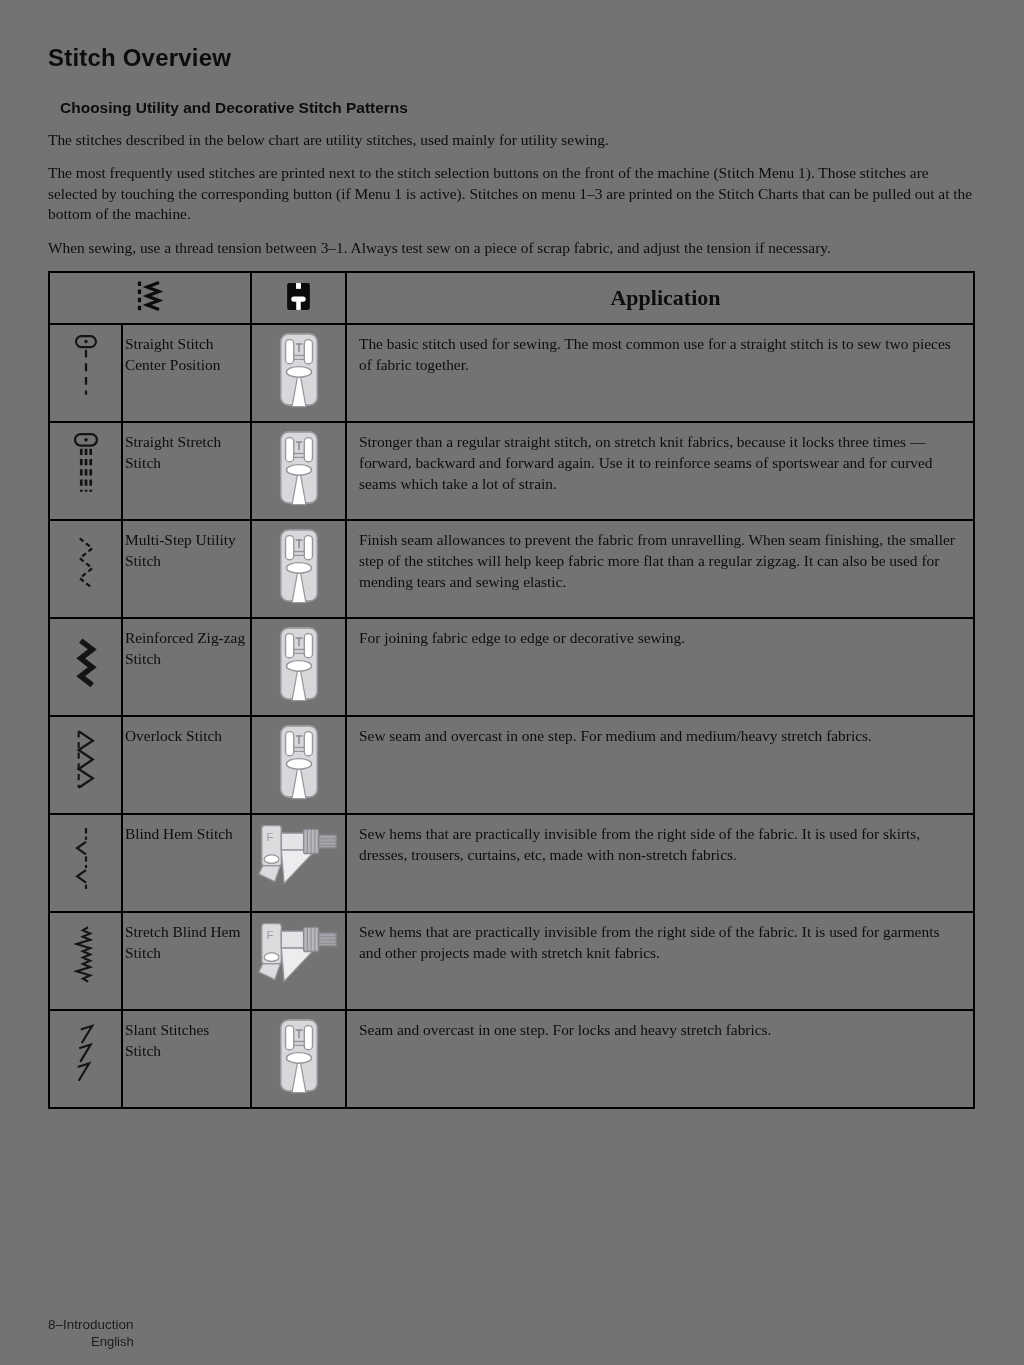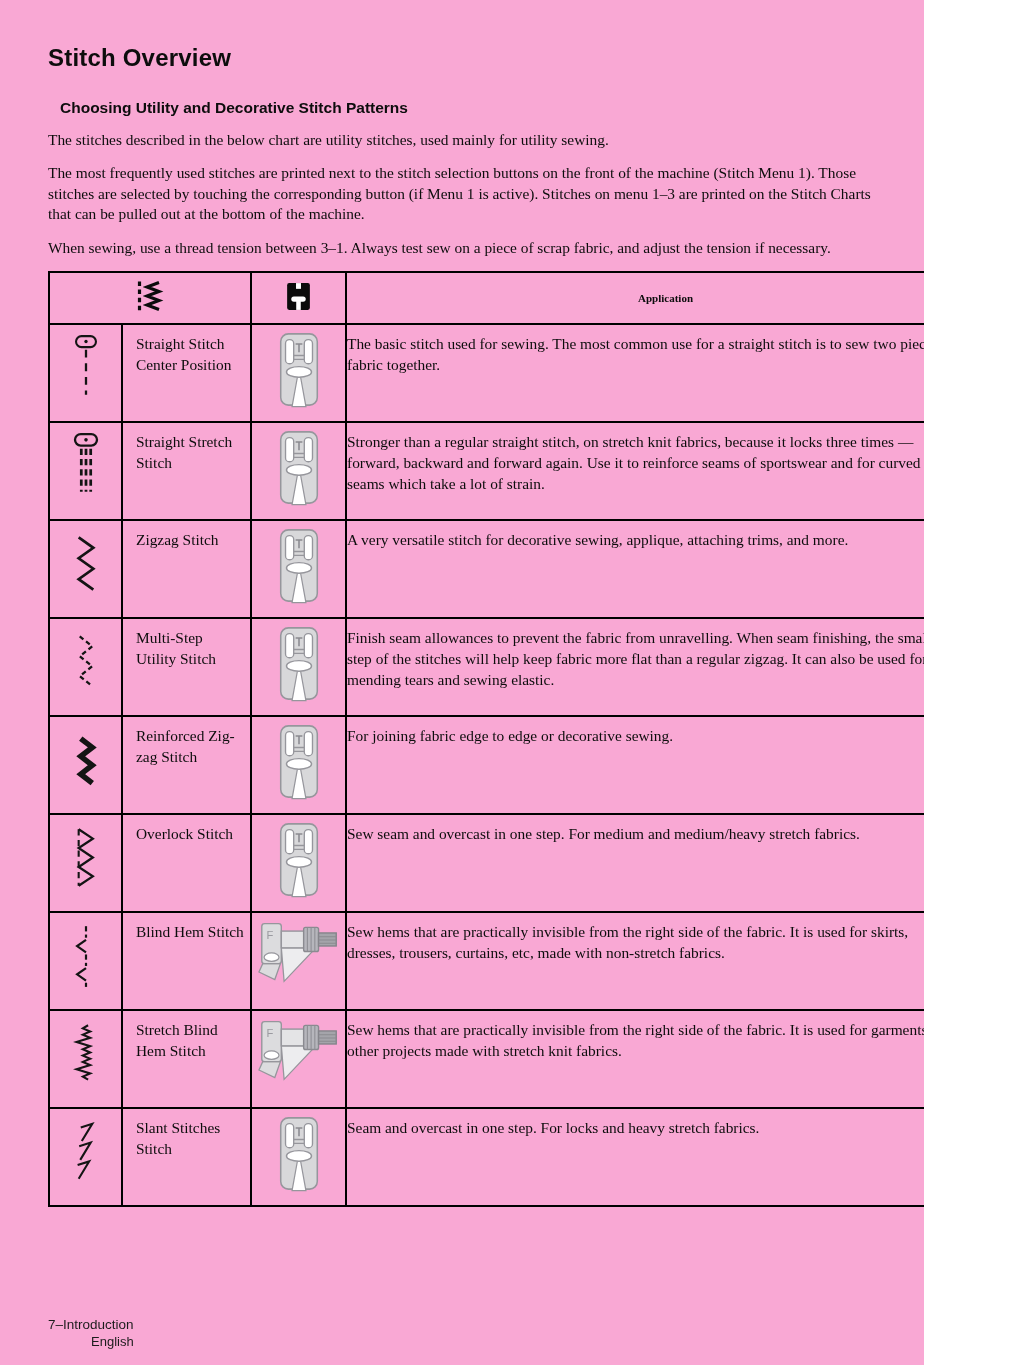--- a/index.html
+++ b/index.html
@@ -1,19 +1,19 @@
 <!DOCTYPE html>
 <html><head>
 <meta charset="utf-8">
 <style>
   html,body{margin:0;padding:0;background:#ffffff;}
   .page{
     position:relative;
-    width:924px;height:1365px;
-    background:#f9a8d4;
+    width:1024px;height:1365px;
+    background:#737373;
     font-family:"Liberation Serif",serif;
     color:#0d0d0d;
     overflow:hidden;
   }
   .content{padding:0 49px 0 48px;}
   .title{
     font-family:"Liberation Sans",sans-serif;
     font-size:24px;font-weight:700;letter-spacing:.2px;
     margin:0;padding-top:44px;
   }
@@ -25,27 +25,27 @@
   .para{font-size:15.4px;line-height:1.33;margin:13px 0 0 0;}
   table.stitch-table{
     border-collapse:collapse;table-layout:fixed;
     width:927px;margin-top:13px;
   }
   .stitch-table th,.stitch-table td{border:2px solid #000;}
   .stitch-table thead th{height:48px;vertical-align:middle;text-align:center;}
   th.th-app{
     text-align:left;padding-left:12px;
     font-family:"Liberation Serif",serif;
-    font-size:11px;font-weight:700;
+    font-size:22px;font-weight:700;
   }
   .stitch-table tbody td{height:86px;vertical-align:top;}
   .cell-stitch{text-align:center;padding-top:9px;}
-  .cell-name{padding:9px 4px 0 13px;font-size:15.4px;line-height:1.36;}
+  .cell-name{padding:9px 4px 0 2px;font-size:15.4px;line-height:1.36;}
   .cell-foot{text-align:center;padding-top:6px;}
-  .cell-app{padding:9px 14px 0 0;font-size:15.4px;line-height:1.36;}
+  .cell-app{padding:9px 14px 0 12px;font-size:15.4px;line-height:1.36;}
   .footer{
     position:absolute;left:48px;top:1317px;
     font-family:"Liberation Sans",sans-serif;color:#1c1c1c;
   }
   .footer-page{font-size:13.5px;}
   .footer-lang{font-size:13px;font-weight:400;margin-top:2px;margin-left:43px;}
   .defs-hidden{position:absolute;width:0;height:0;overflow:hidden;}
 </style>
 </head>
 <body>
@@ -220,38 +220,20 @@
       <svg class="foot-svg" viewBox="0 0 56 80" width="54" height="77">
                 <use class="foot-use" href="#sym-foot-standard" xlink:href="#sym-foot-standard"></use>
               </svg>
     </td>
     <td class="cell-app">
       <span class="app">Stronger than a regular straight stitch, on stretch knit fabrics, because it locks three times — forward, backward and forward again. Use it to reinforce seams of sportswear and for curved seams which take a lot of strain.</span>
     </td>
   </tr>
 
 
-  <tr>
-    <td class="cell-stitch">
-      <svg class="stitch-svg" viewBox="0 0 40 64" width="42" height="67">
-                <use class="stitch-use" href="#sym-zigzag" xlink:href="#sym-zigzag"></use>
-              </svg>
-    </td>
-    <td class="cell-name">
-      <span class="name">Zigzag Stitch</span>
-    </td>
-    <td class="cell-foot">
-      <svg class="foot-svg" viewBox="0 0 56 80" width="54" height="77">
-                <use class="foot-use" href="#sym-foot-standard" xlink:href="#sym-foot-standard"></use>
-              </svg>
-    </td>
-    <td class="cell-app">
-      <span class="app">A very versatile stitch for decorative sewing, applique, attaching trims, and more.</span>
-    </td>
-  </tr>
 
   <tr>
     <td class="cell-stitch">
       <svg class="stitch-svg" viewBox="0 0 40 64" width="42" height="67">
                 <use class="stitch-use" href="#sym-multi-step-zigzag" xlink:href="#sym-multi-step-zigzag"></use>
               </svg>
     </td>
     <td class="cell-name">
       <span class="name">Multi-Step Utility Stitch</span>
     </td>
@@ -357,16 +339,16 @@
     </td>
     <td class="cell-app">
       <span class="app">Seam and overcast in one step. For locks and heavy stretch fabrics.</span>
     </td>
   </tr>
 </tbody>
     </table>
   </div>
 
   <div class="footer">
-    <div class="footer-page">7–Introduction</div>
+    <div class="footer-page">8–Introduction</div>
     <div class="footer-lang">English</div>
   </div>
 </div>
 
 </body></html>

